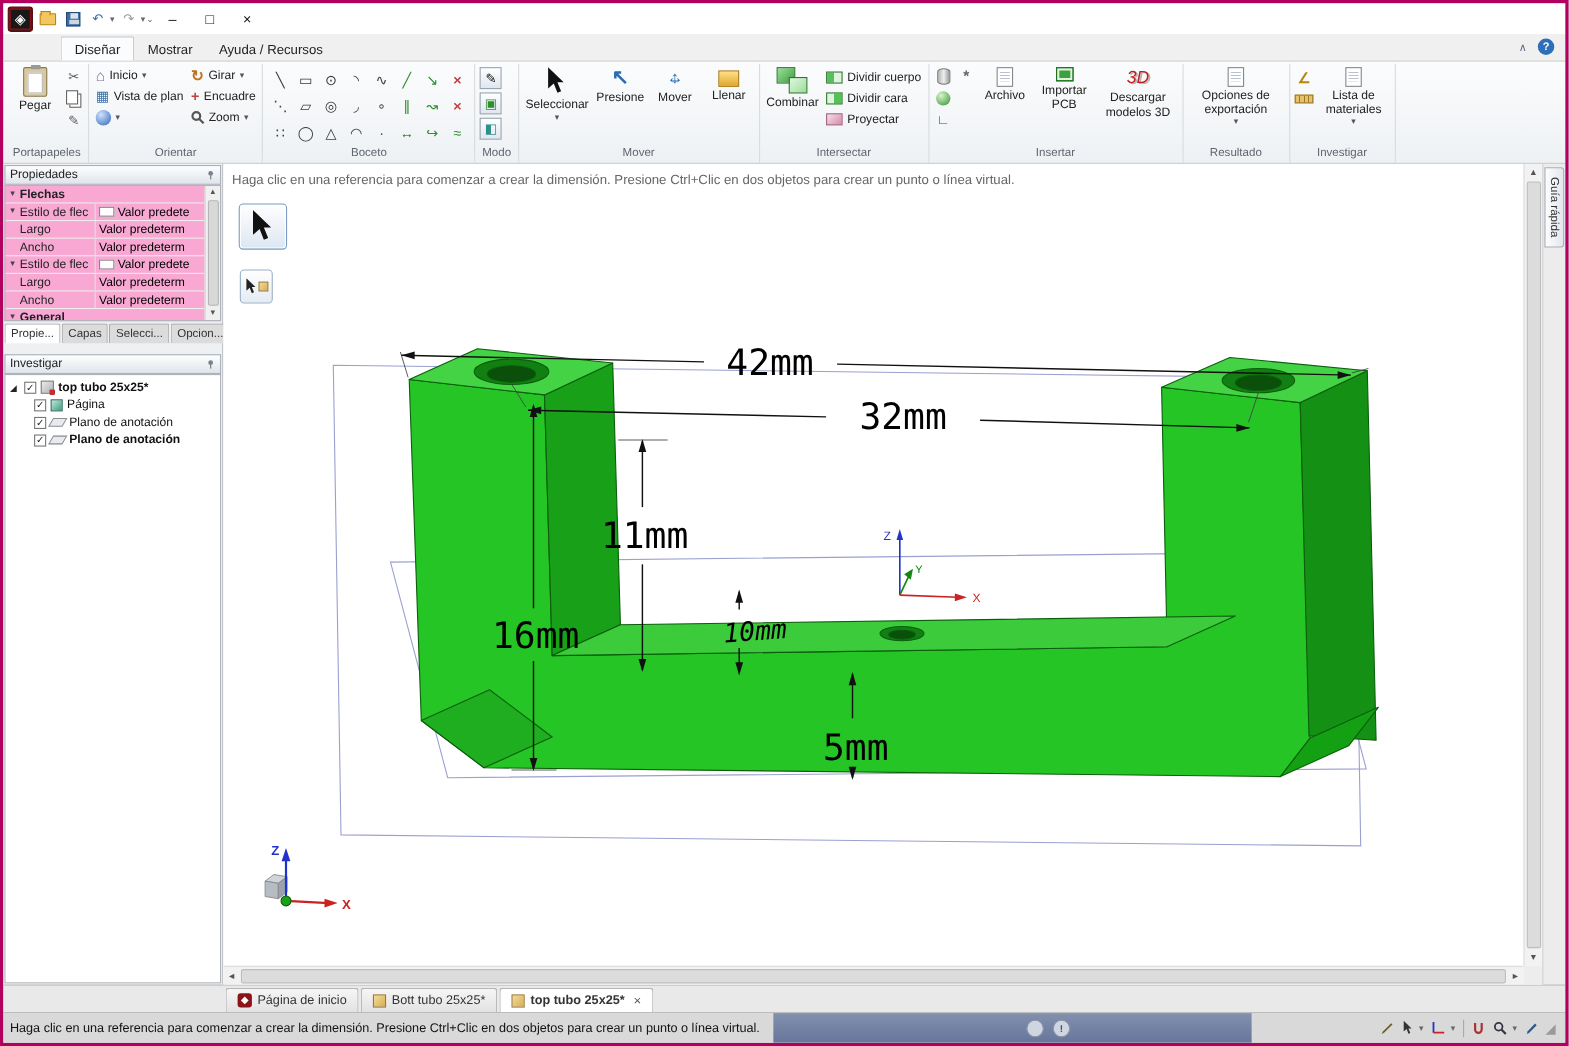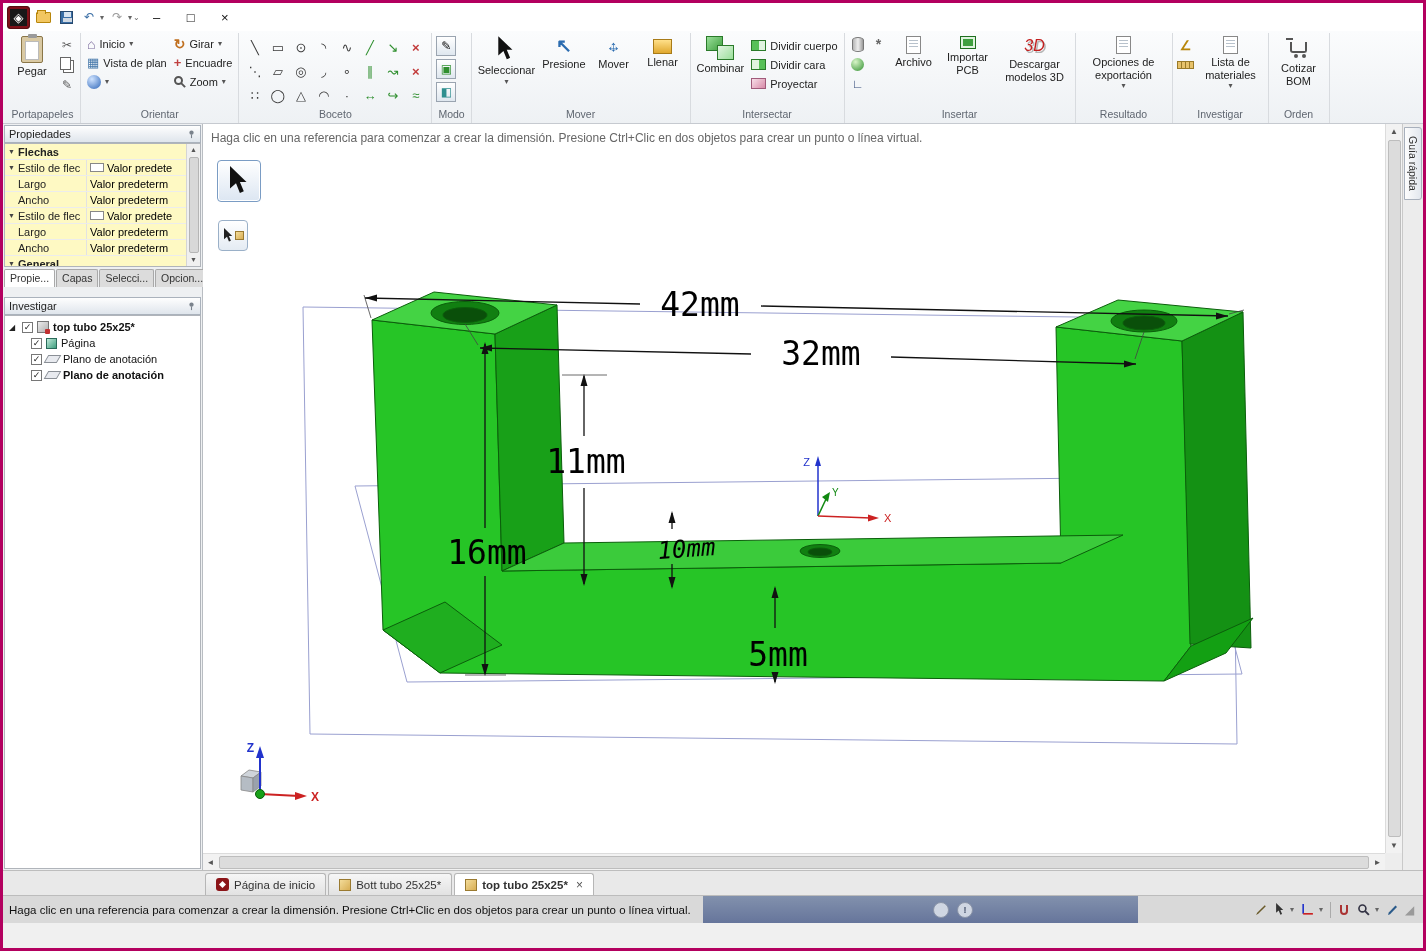--- a/index.html
+++ b/index.html
@@ -90,21 +90,21 @@
   .cart::before { content:""; position:absolute; left:-6px; top:-4px; width:7px; height:2px; background:#555; }
   .cart::after { content:""; position:absolute; left:2px; bottom:-7px; width:4px; height:4px; border-radius:50%; background:#555; box-shadow:8px 0 0 #555; }
 
   
   .main { display:flex; height:746px; flex:0 0 auto; }
 
   .leftpanel { width:200px; background:#eef0f2; border-right:1px solid #b9bdc2; display:flex; flex-direction:column; font-size:11px; }
   .panel-h { height:18px; background:linear-gradient(#fefefe,#dfe5ec); border:1px solid #aab2bc; display:flex; align-items:center; padding:0 4px; color:#222; margin:1px 1px 0; flex:0 0 auto; }
   .panel-h .ph-title { flex:1; }
   .pin { width:9px; height:9px; }
-  .props { height:124px; background:#fef9c3; border:1px solid #b0b4ba; margin:0 1px; position:relative; overflow:hidden; flex:0 0 auto; }
+  .props { height:124px; background:#f9a8d4; border:1px solid #b0b4ba; margin:0 1px; position:relative; overflow:hidden; flex:0 0 auto; }
   .prow { height:16px; display:flex; align-items:center; border-bottom:1px solid #ececec; margin-right:14px; }
   .prow .pchev { width:13px; font-size:7px; color:#444; text-align:center; flex:0 0 auto; }
   .prow .plabel { width:68px; color:#222; overflow:hidden; white-space:nowrap; flex:0 0 auto; }
   .prow .pval { flex:1; border-left:1px solid #e2e2e2; padding-left:3px; display:flex; align-items:center; gap:3px; overflow:hidden; white-space:nowrap; height:100%; }
   .pval.bold { font-weight:normal; }
   .prow.group-row .plabel { font-weight:bold; width:auto; }
   .swatch { width:14px; height:9px; border:1px solid #888; background:#fff; flex:0 0 auto; }
   .props-scroll { position:absolute; right:0; top:0; bottom:0; width:14px; background:#f0f0f0; border-left:1px solid #d5d5d5; display:flex; flex-direction:column; align-items:center; }
   .ps-arrow { font-size:7px; color:#555; height:12px; line-height:12px; }
   .ps-thumb { flex:1; width:10px; margin:1px 0; background:#d8d8d8; border:1px solid #b5b5b5; border-radius:2px; }
@@ -187,20 +187,29 @@
       <span class="tb-caret">▾</span>
       <span class="tb-caret">⌄</span>
     </div>
     <div class="win-controls">
       <div class="win-btn">–</div>
       <div class="win-btn">□</div>
       <div class="win-btn">×</div>
     </div>
   </div>
 
+  <div class="tabrow">
+    <div class="rtab active">Diseñar</div>
+    <div class="rtab">Mostrar</div>
+    <div class="rtab">Ayuda / Recursos</div>
+    <div class="tabrow-right">
+      <span class="collapse-caret">∧</span>
+      <span class="help-circle">?</span>
+    </div>
+  </div>
 
   <div class="ribbon">
 
     <div class="rgroup">
       <div class="rbody">
         <div class="bigbtn">
           <span class="ic-clipboard"></span>
           <span class="blabel">Pegar</span>
         </div>
         <div class="minicol">
@@ -397,29 +406,20 @@
         </div>
         <div class="bigbtn" style="max-width:66px">
           <span class="ic-page"></span>
           <span class="blabel">Lista de materiales</span>
           <span class="caret">▾</span>
         </div>
       </div>
       <div class="rcaption">Investigar</div>
     </div>
 
-    <div class="rgroup">
-      <div class="rbody">
-        <div class="bigbtn" style="max-width:52px">
-          <span class="cart"></span>
-          <span class="blabel">Cotizar BOM</span>
-        </div>
-      </div>
-      <div class="rcaption">Orden</div>
-    </div>
 
   </div>
 
   <div class="main">
 
     <div class="leftpanel">
       <div class="panel-h">
         <span class="ph-title">Propiedades</span>
         <svg class="pin" viewBox="0 0 10 10">
             <circle cx="5" cy="3" r="2.4" fill="#7a828c"></circle>

